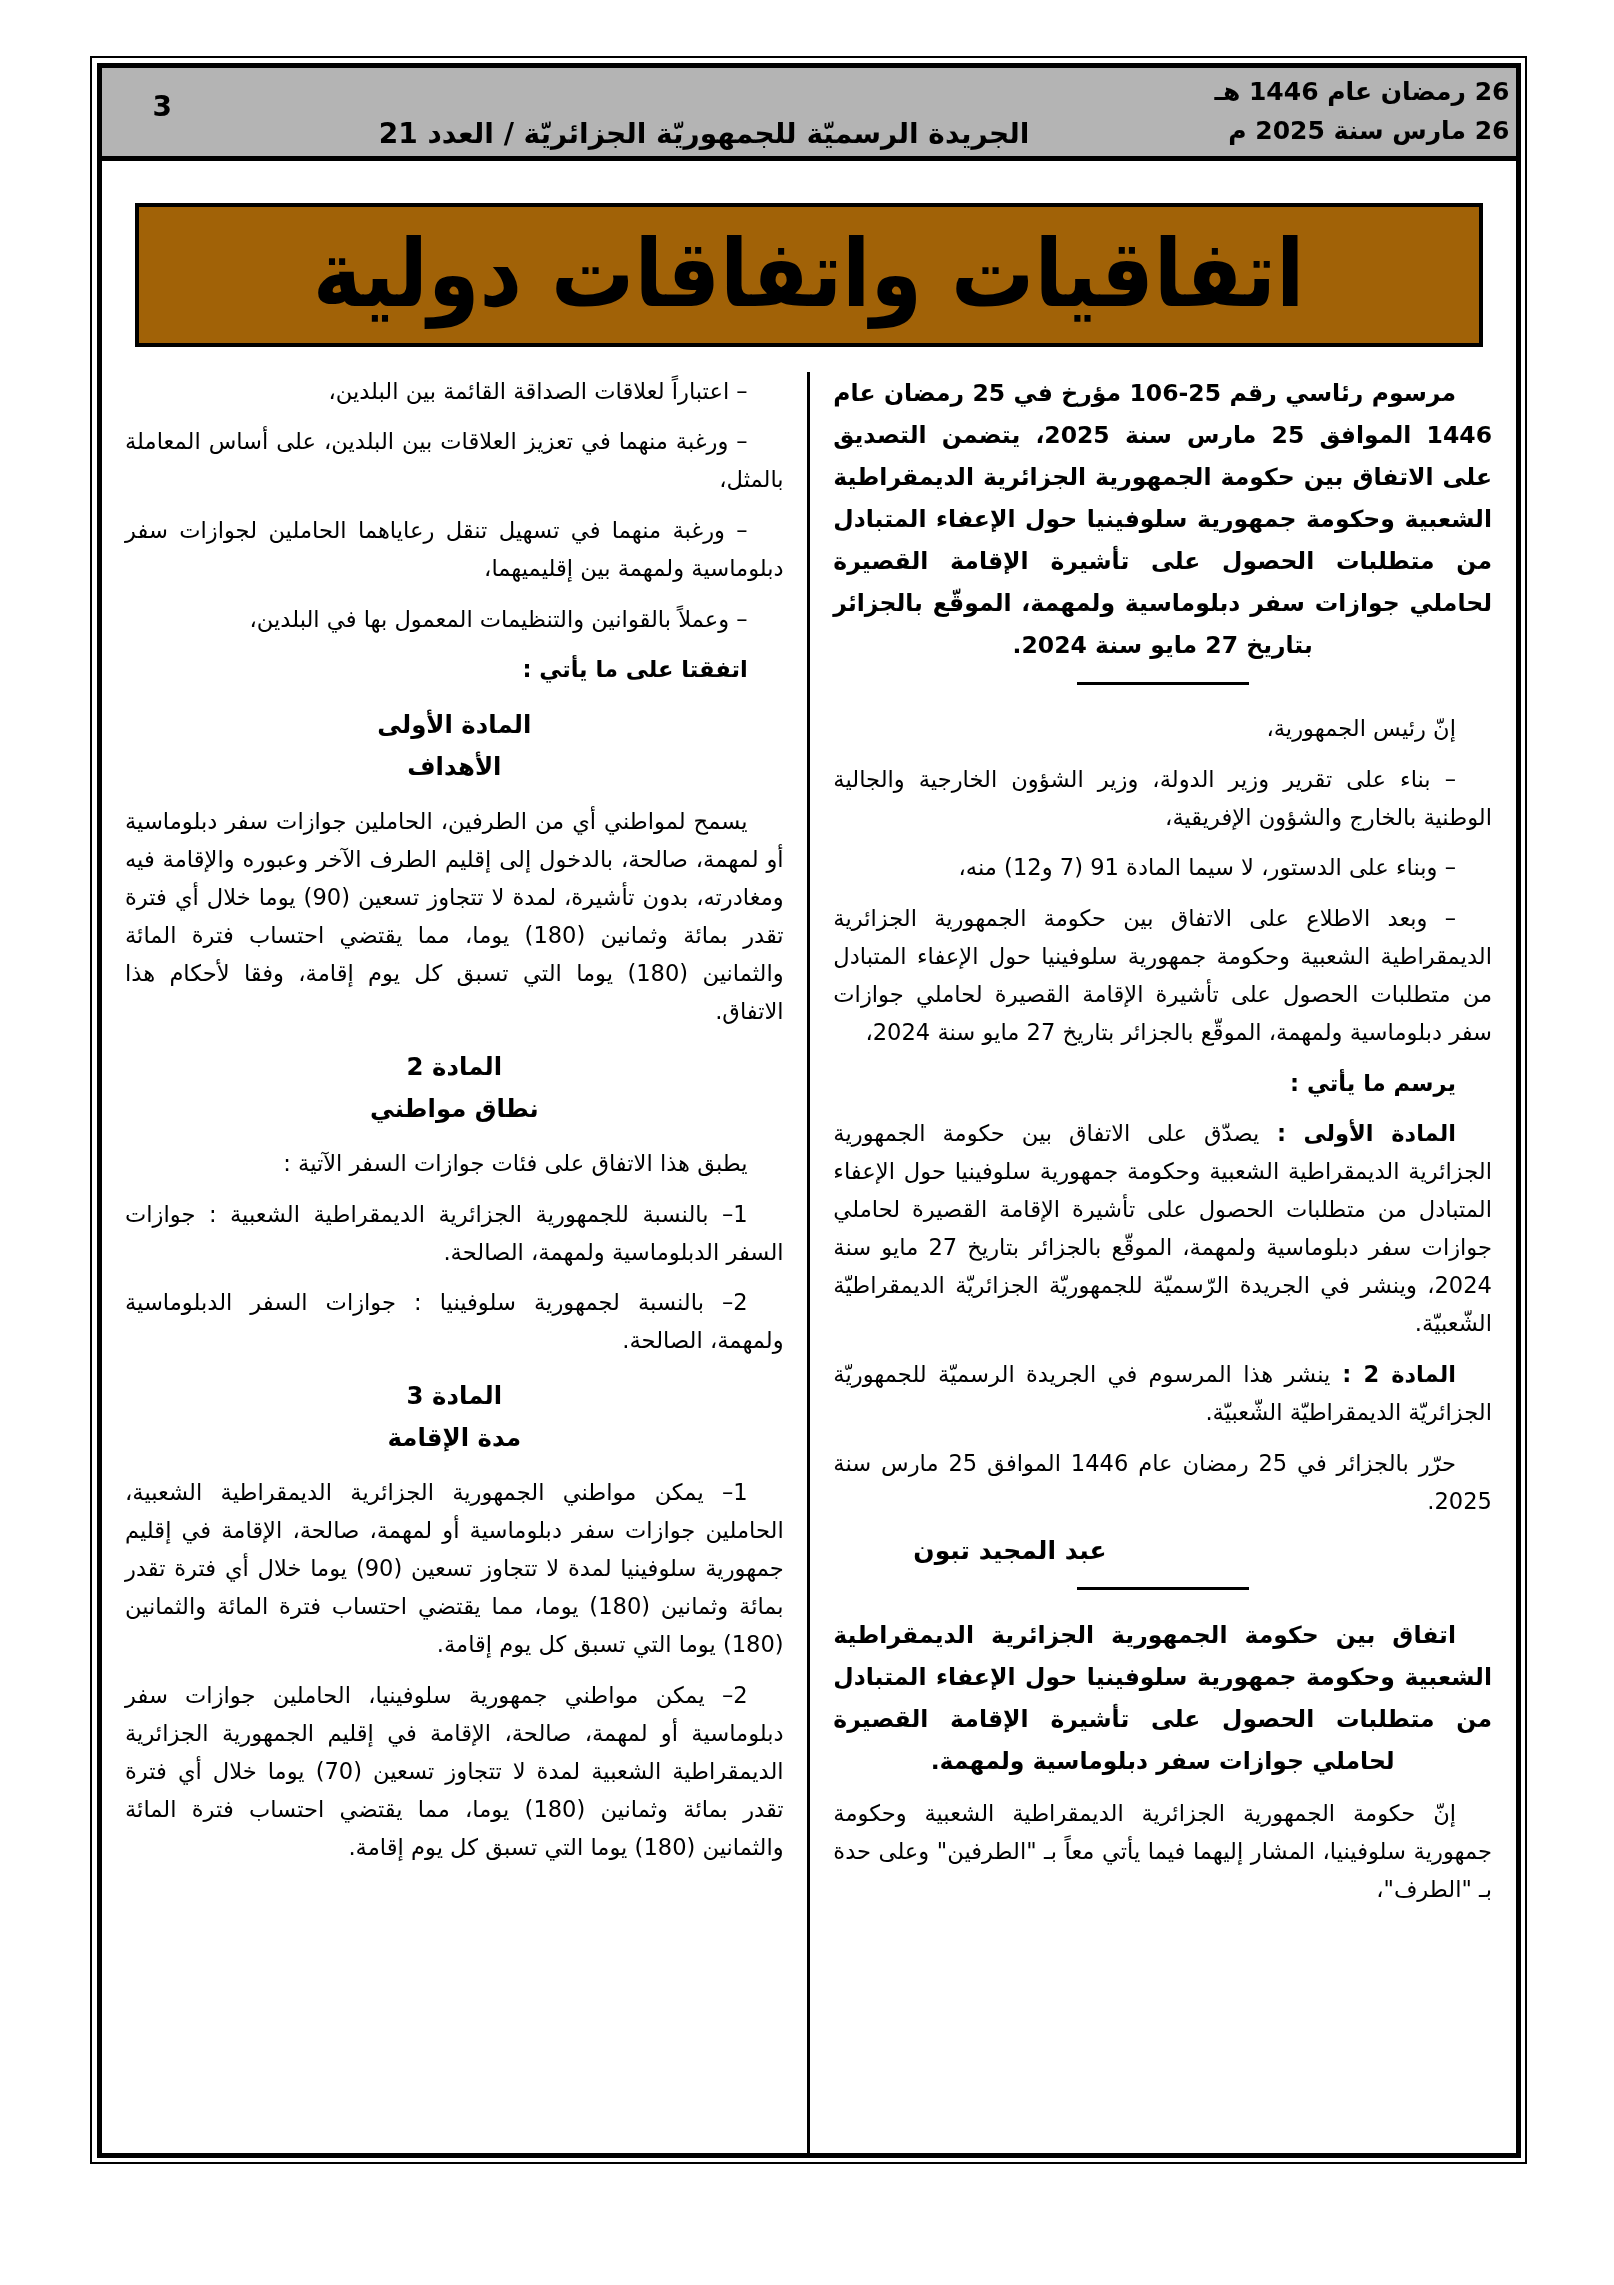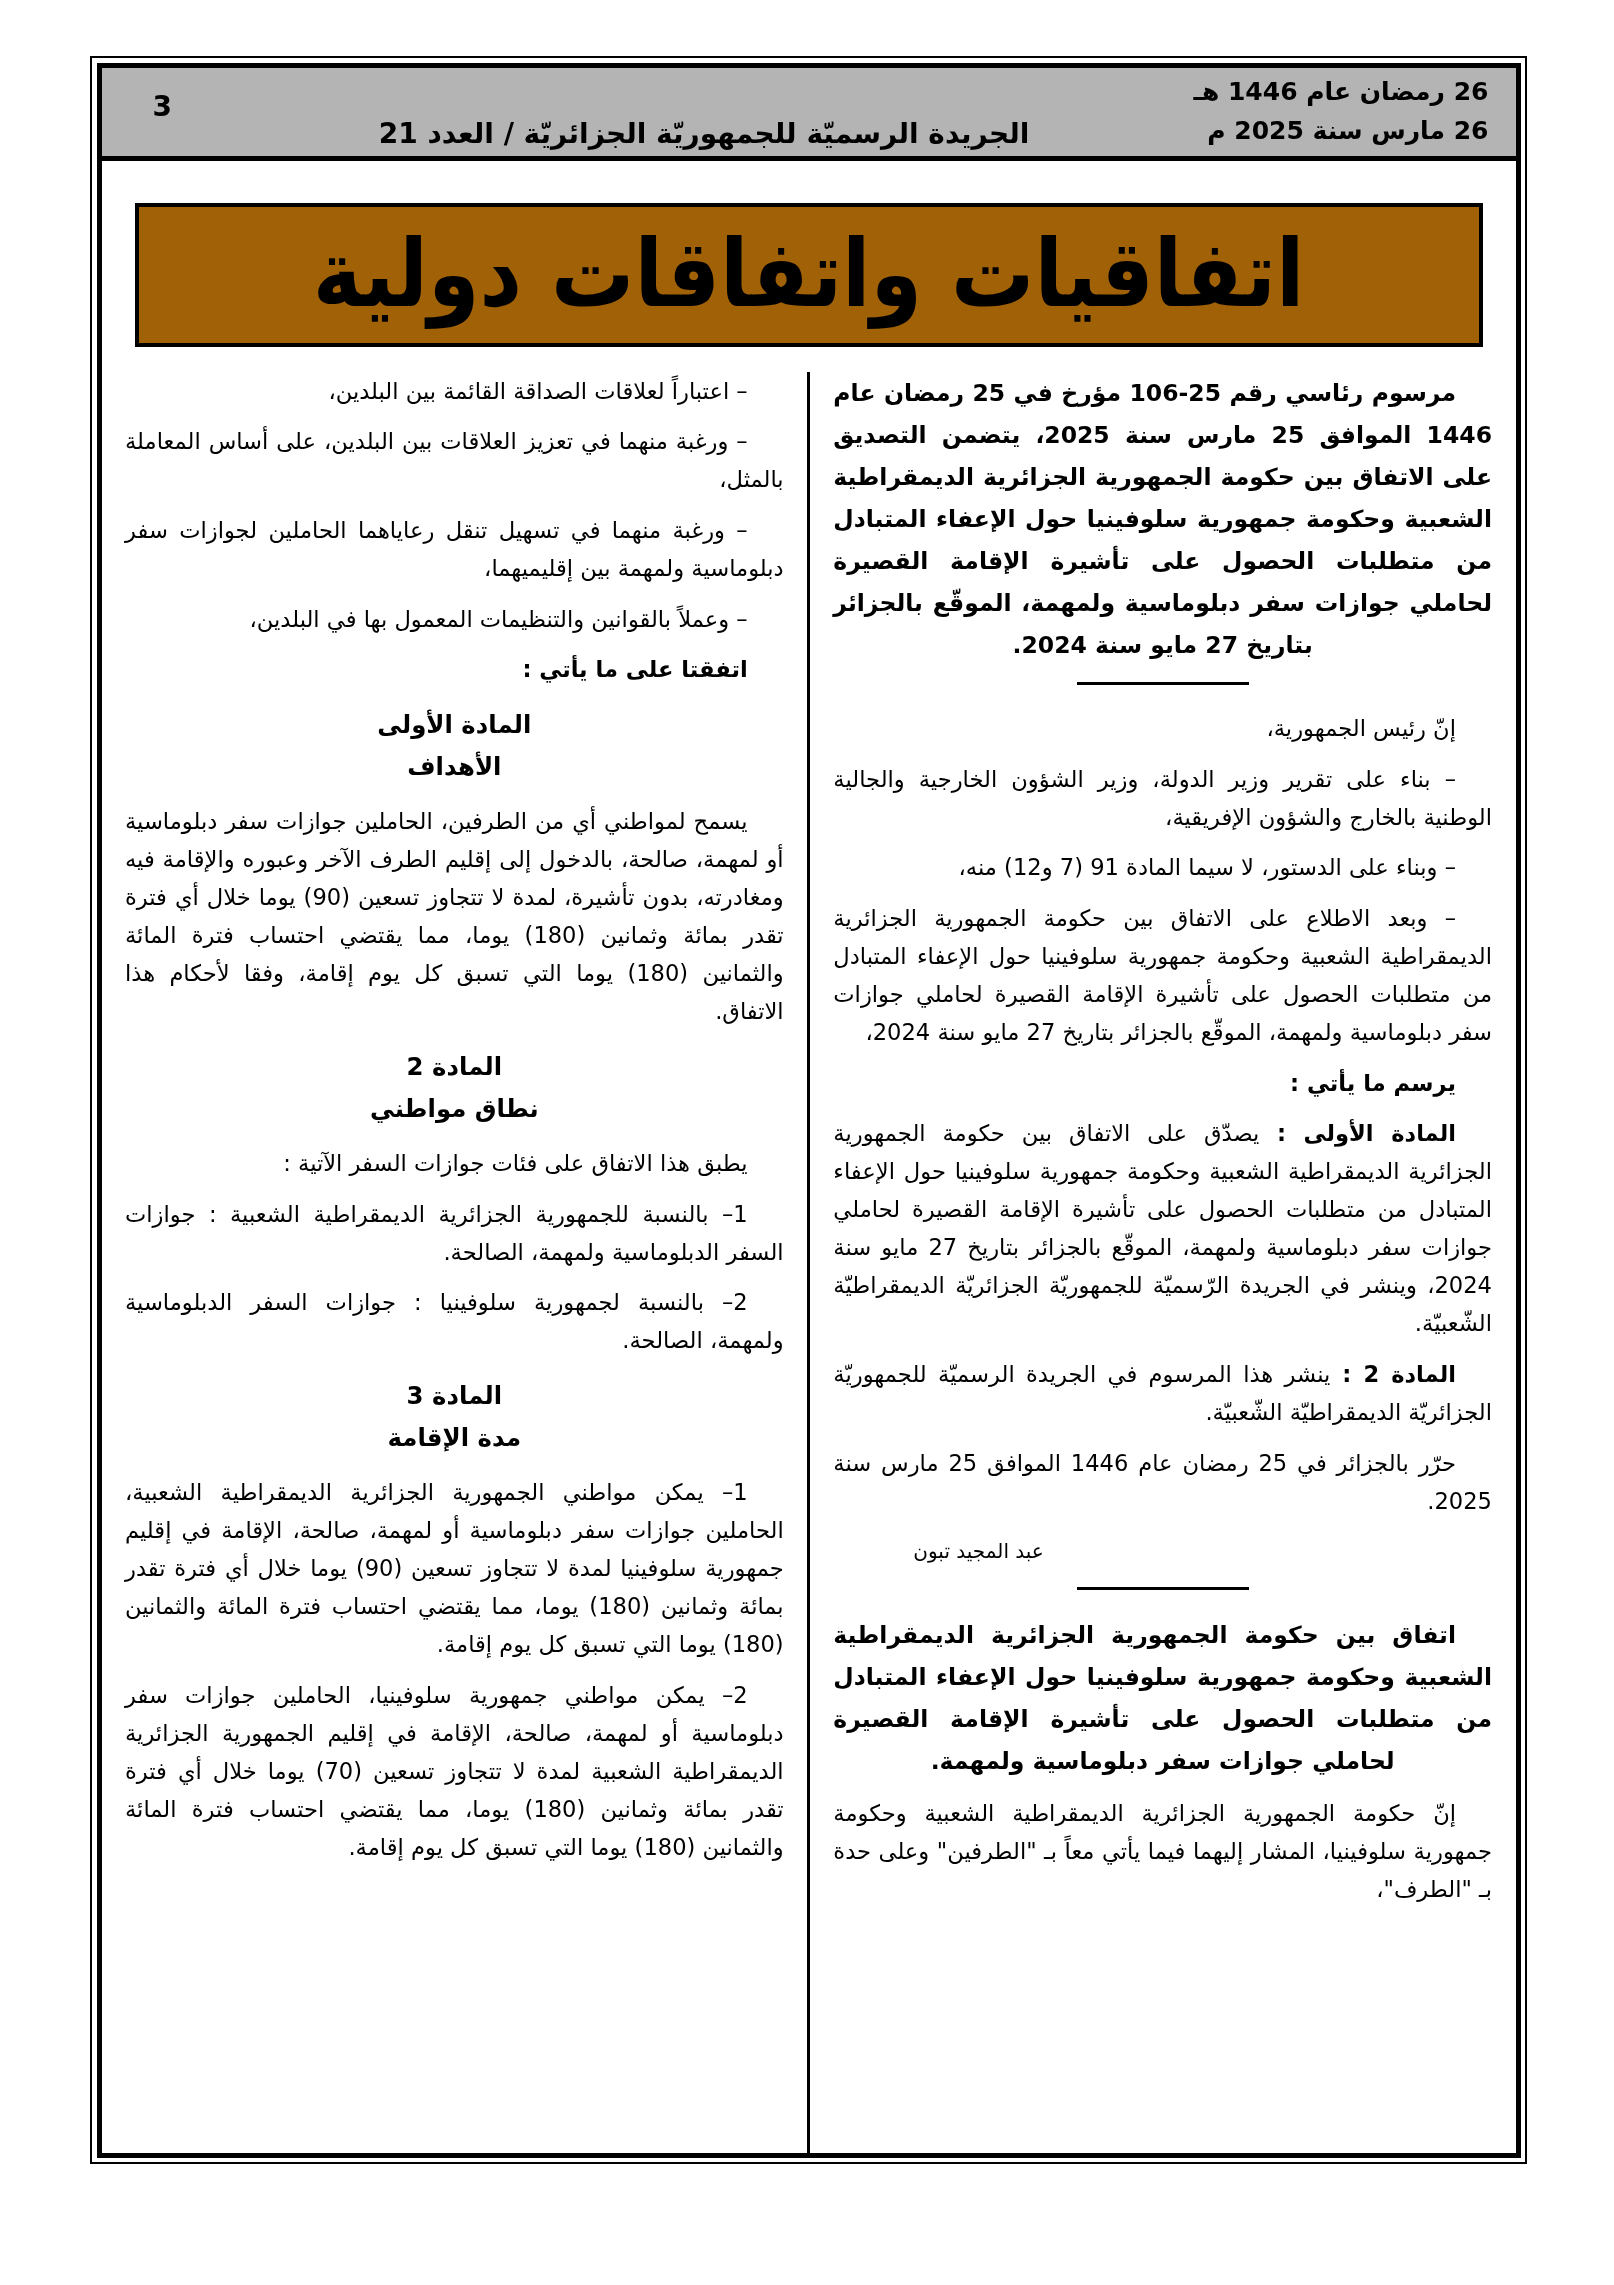--- a/index.html
+++ b/index.html
@@ -14,21 +14,21 @@
   .frame-inner{
     border:5.4px solid #000;box-sizing:border-box;width:100%;height:100%;
     display:flex;flex-direction:column;overflow:hidden;background:#fff;
   }
   
   .header-bar{
     flex:0 0 auto;height:88px;background:#b4b4b4;border-bottom:5.4px solid #000;
     position:relative;
   }
   .hdr-dates{
-    position:absolute;top:4.5px;right:27px;text-align:right;
+    position:absolute;top:4.5px;right:6px;text-align:right;
     font-weight:bold;font-size:25px;line-height:39px;white-space:nowrap;
   }
   .hdr-title{
     position:absolute;top:25px;left:109px;right:318px;text-align:center;
     font-weight:bold;font-size:28px;white-space:nowrap;margin-top:24px;
   }
   .hdr-page{
     position:absolute;top:22px;left:51px;font-weight:bold;font-size:28px;
   }
   
@@ -64,21 +64,21 @@
   .art-label::after{content:" ";}
   .art-head{
     text-align:center;font-weight:bold;font-size:24.4px;margin:18px 0 3.6px;
     text-indent:0;
   }
   .art-sub{
     text-align:center;font-weight:bold;font-size:24.4px;margin:0 0 16.3px;
     text-indent:0;
   }
   .signature{
-    font-weight:normal;font-size:20px;text-align:left;padding-left:80px;
+    font-weight:bold;font-size:25px;text-align:left;padding-left:80px;
     text-indent:0;margin:23.5px 0 0;
   }
 </style>
 </head>
 <body>
 
 <div class="page-frame">
   <div class="frame-inner">
 
     <div class="header-bar">

